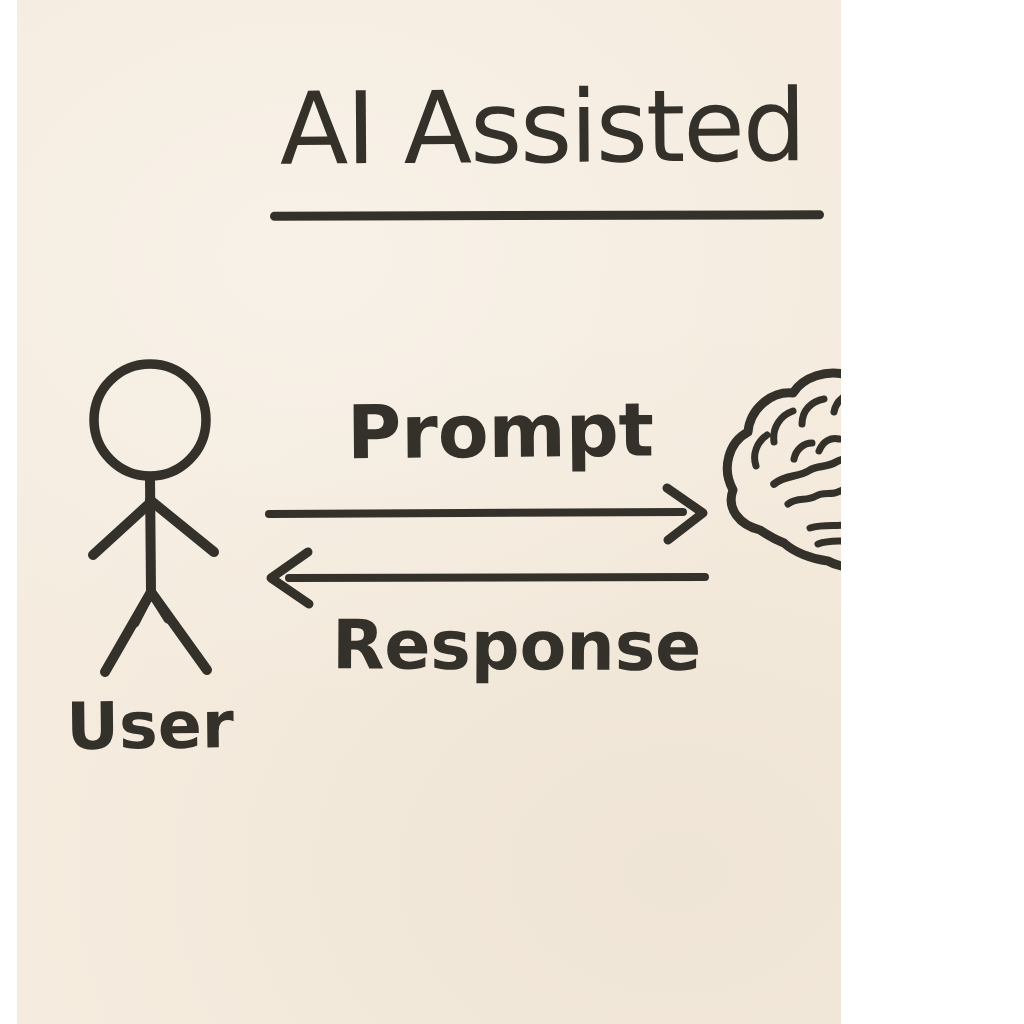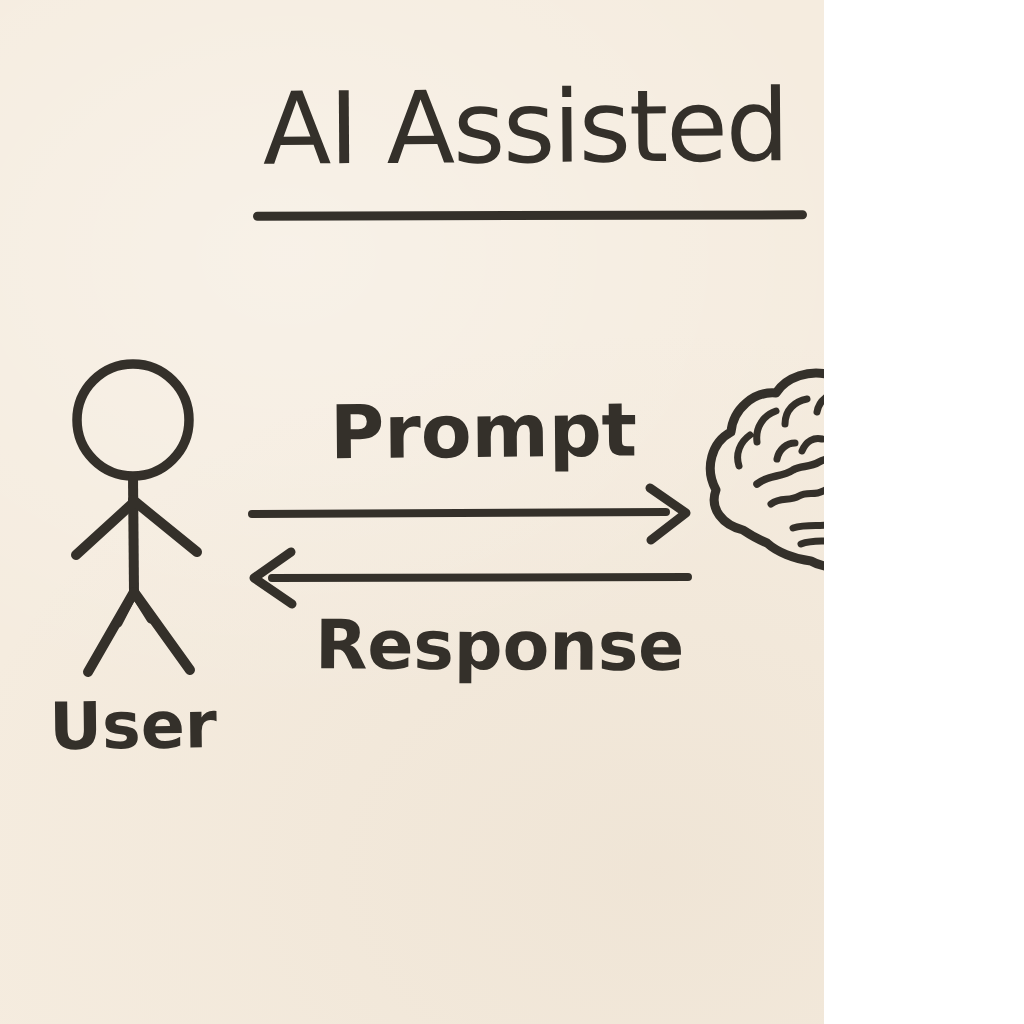--- a/index.html
+++ b/index.html
@@ -6,20 +6,21 @@
   .stage{
     position:relative;
     width:824px;height:1024px;
     overflow:hidden;
     background:
       radial-gradient(900px 700px at 35% 25%, rgba(255,255,255,0.28), rgba(255,255,255,0) 65%),
       radial-gradient(1200px 900px at 80% 85%, rgba(214,196,172,0.18), rgba(214,196,172,0) 60%),
       #f5ecdf;
     font-family:"DejaVu Sans", sans-serif;
     color:#34302a;
+    margin-left:17px;
   }
   .hand{position:absolute; line-height:1; text-align:center; color:#34302a; white-space:nowrap;}
   .title{
     left:245px; top:78px; width:560px;
     font-size:100px; letter-spacing:-2px; font-weight:normal;
     transform:rotate(-0.4deg);
   }
   .title-underline{
     position:absolute; left:253px; top:211px; width:554px; height:9px;
     background:#34302a; border-radius:5px; transform:rotate(-0.15deg);

